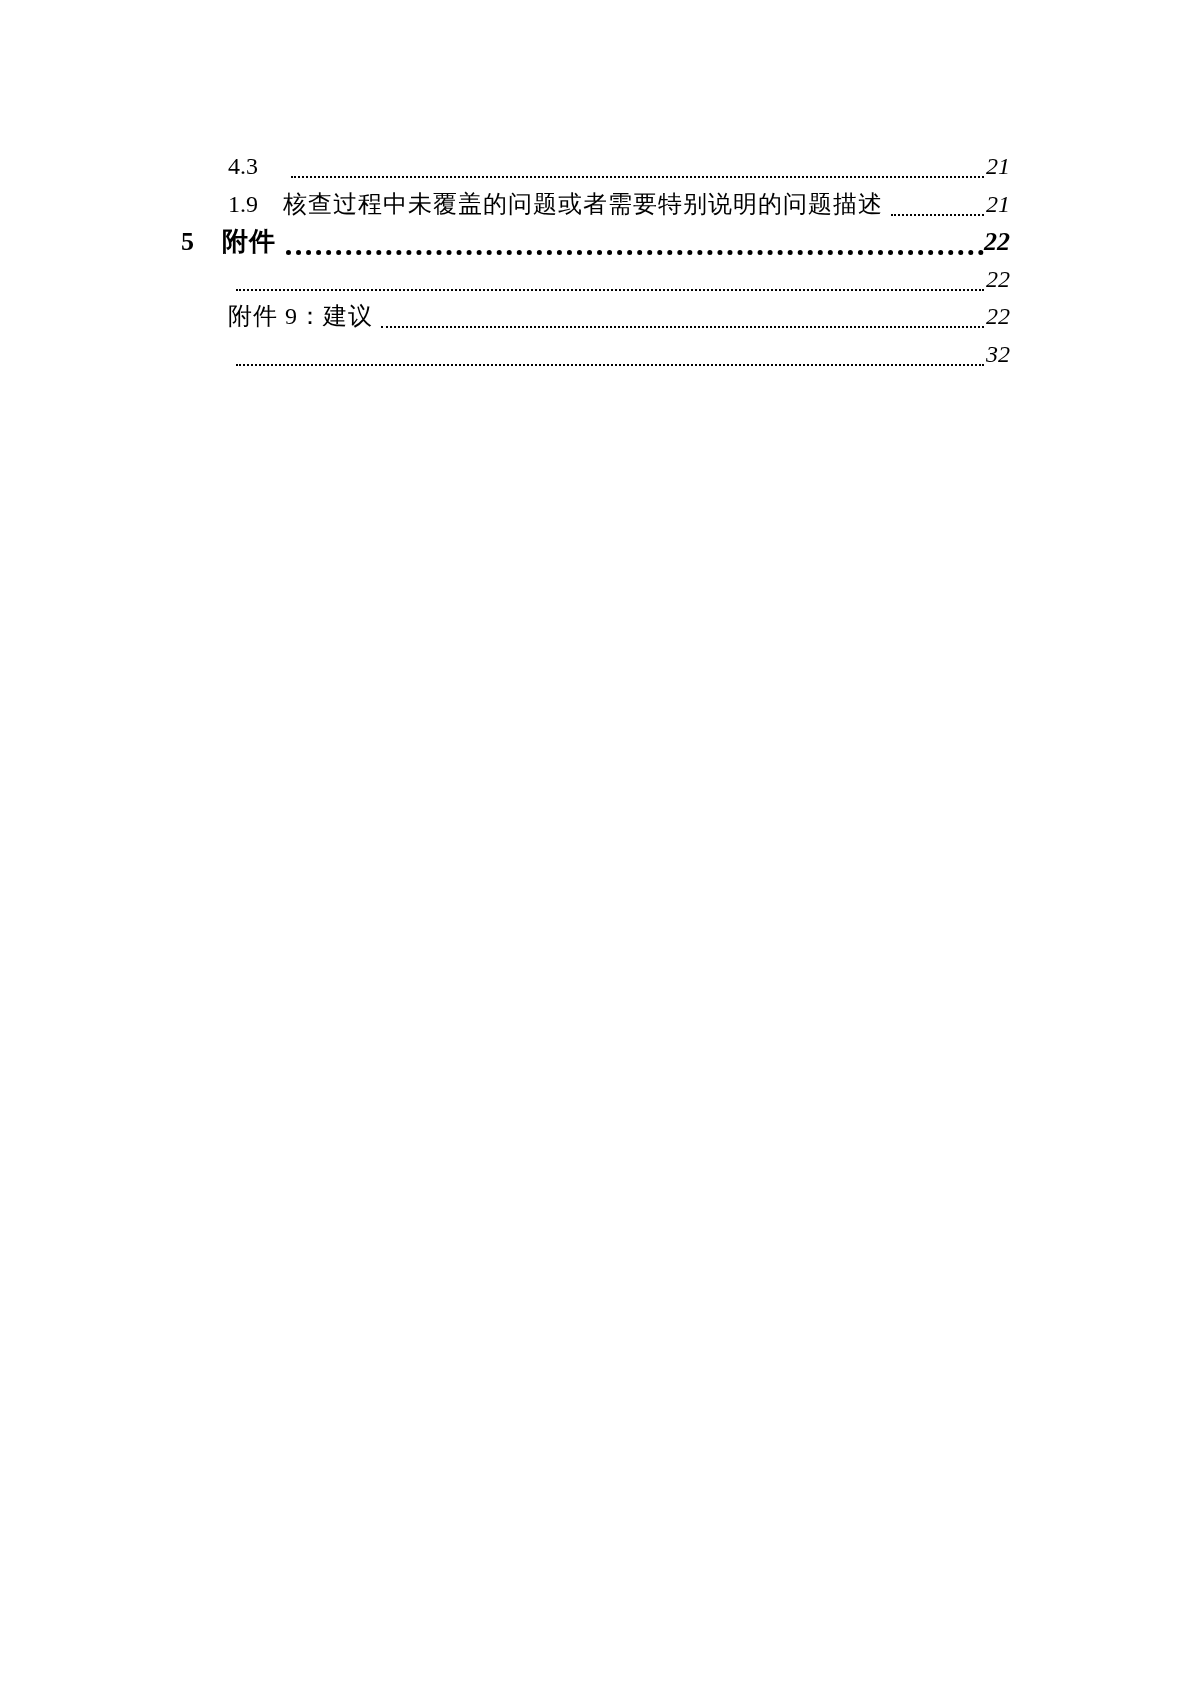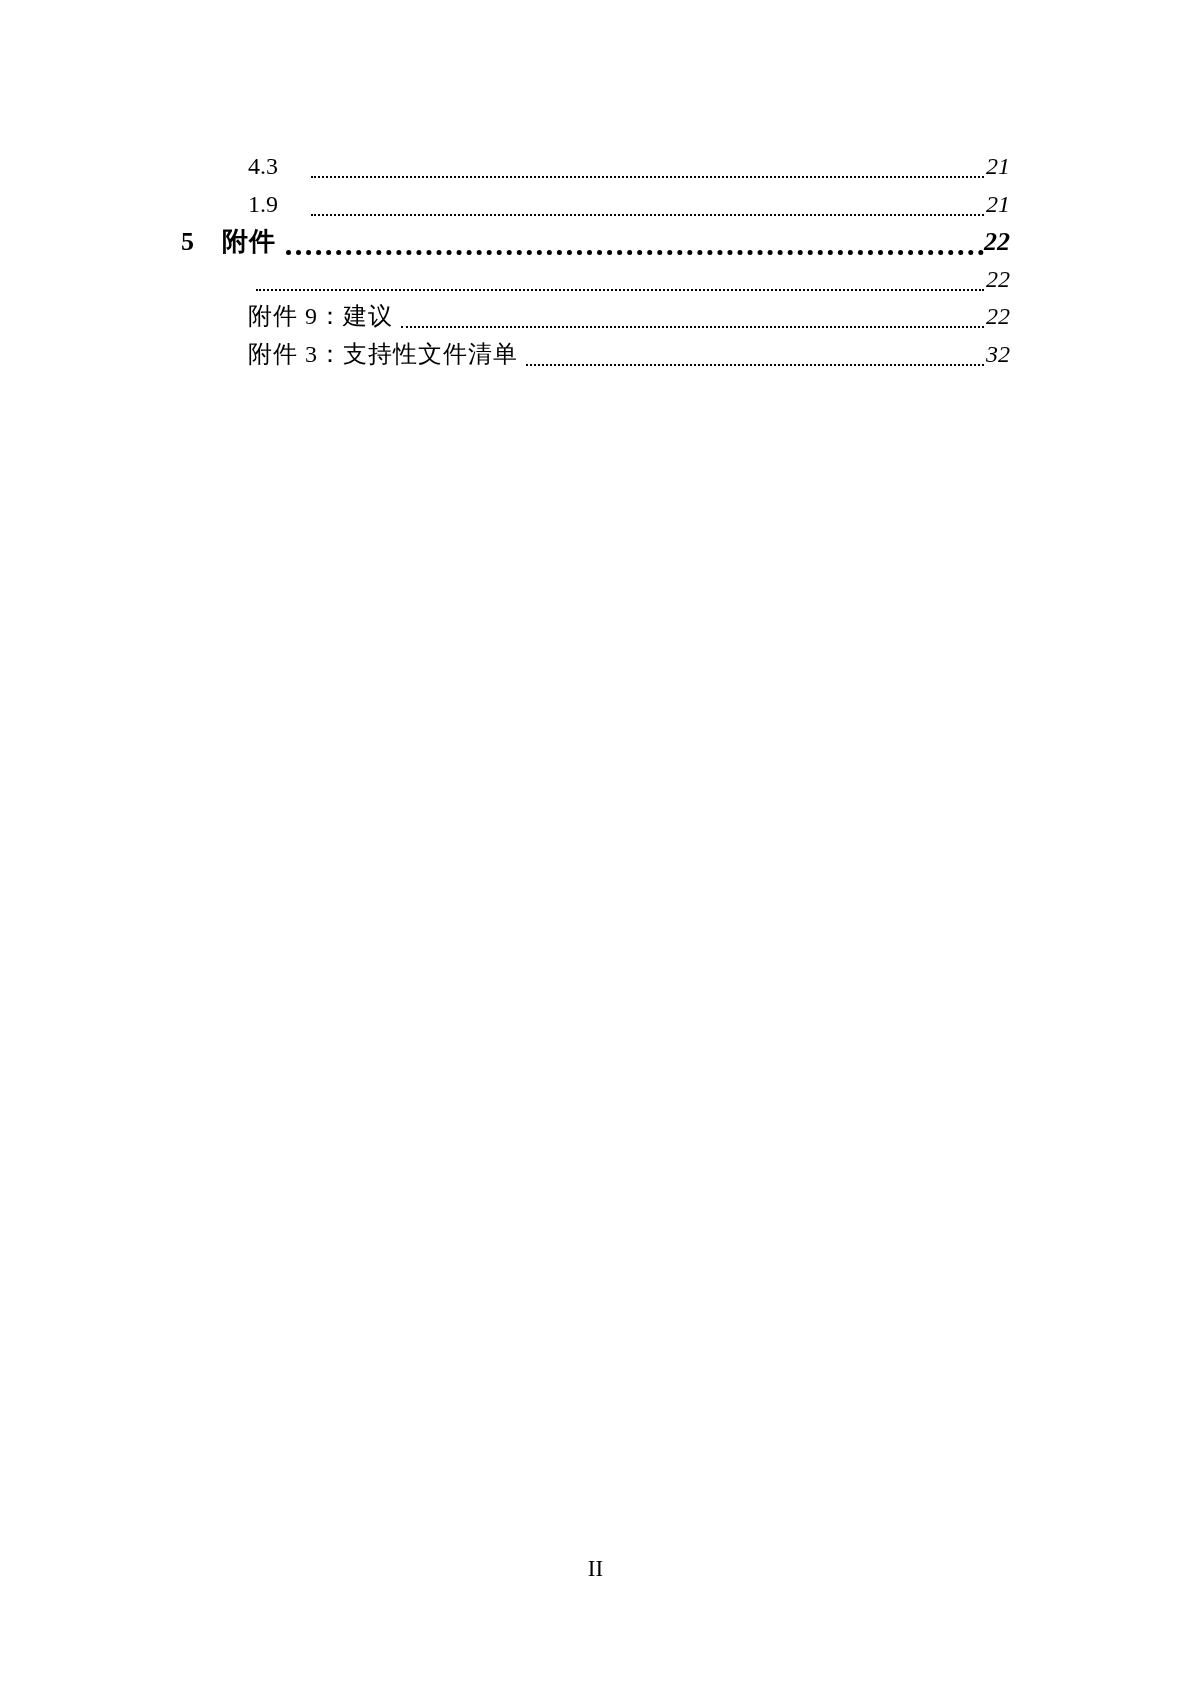--- a/index.html
+++ b/index.html
@@ -32,21 +32,21 @@
   }
   .toc-row.level-2 { padding-left: 47px; }
   .toc-row.bold {
     font-weight: bold;
     font-size: 26px;
   }
   .toc-num {
     flex: 0 0 auto;
     display: inline-block;
   }
-  .toc-row.level-2 .toc-num { width: 55px; margin-left: 20px; }
+  .toc-row.level-2 .toc-num { width: 55px; }
   .toc-row.bold .toc-num { width: 41px; }
   .toc-num.empty { width: 0 !important; }
   .toc-title {
     flex: 0 0 auto;
     letter-spacing: 1px;
   }
   .toc-dots {
     flex: 1 1 auto;
     align-self: flex-start;
     height: 28px;
@@ -82,20 +82,21 @@
 <div class="page">
 
   <div class="toc" id="toc">
       <div class="toc-row level-2">
       <span class="toc-num">4.3</span>
       <span class="toc-dots"></span>
       <span class="toc-page">21</span>
     </div>
       <div class="toc-row level-2">
       <span class="toc-num">1.9</span>
+      <span class="toc-title">核查过程中未覆盖的问题或者需要特别说明的问题描述</span>
       <span class="toc-dots"></span>
       <span class="toc-page">21</span>
     </div>
       <div class="toc-row level-1 bold">
       <span class="toc-num">5</span>
       <span class="toc-title">附件</span>
       <span class="toc-dots"></span>
       <span class="toc-page">22</span>
     </div>
       <div class="toc-row level-2">
@@ -104,23 +105,19 @@
       <span class="toc-page">22</span>
     </div>
       <div class="toc-row level-2">
       <span class="toc-num empty"></span>
       <span class="toc-title">附件 9：建议</span>
       <span class="toc-dots"></span>
       <span class="toc-page">22</span>
     </div>
       <div class="toc-row level-2">
       <span class="toc-num empty"></span>
-      <span class="toc-title">附件 3：支持性文件清单</span>
       <span class="toc-dots"></span>
       <span class="toc-page">32</span>
     </div>
     </div>
 
-  <div class="footer">
-    <span>II</span>
-  </div>
 
 </div>
 
 </body></html>

